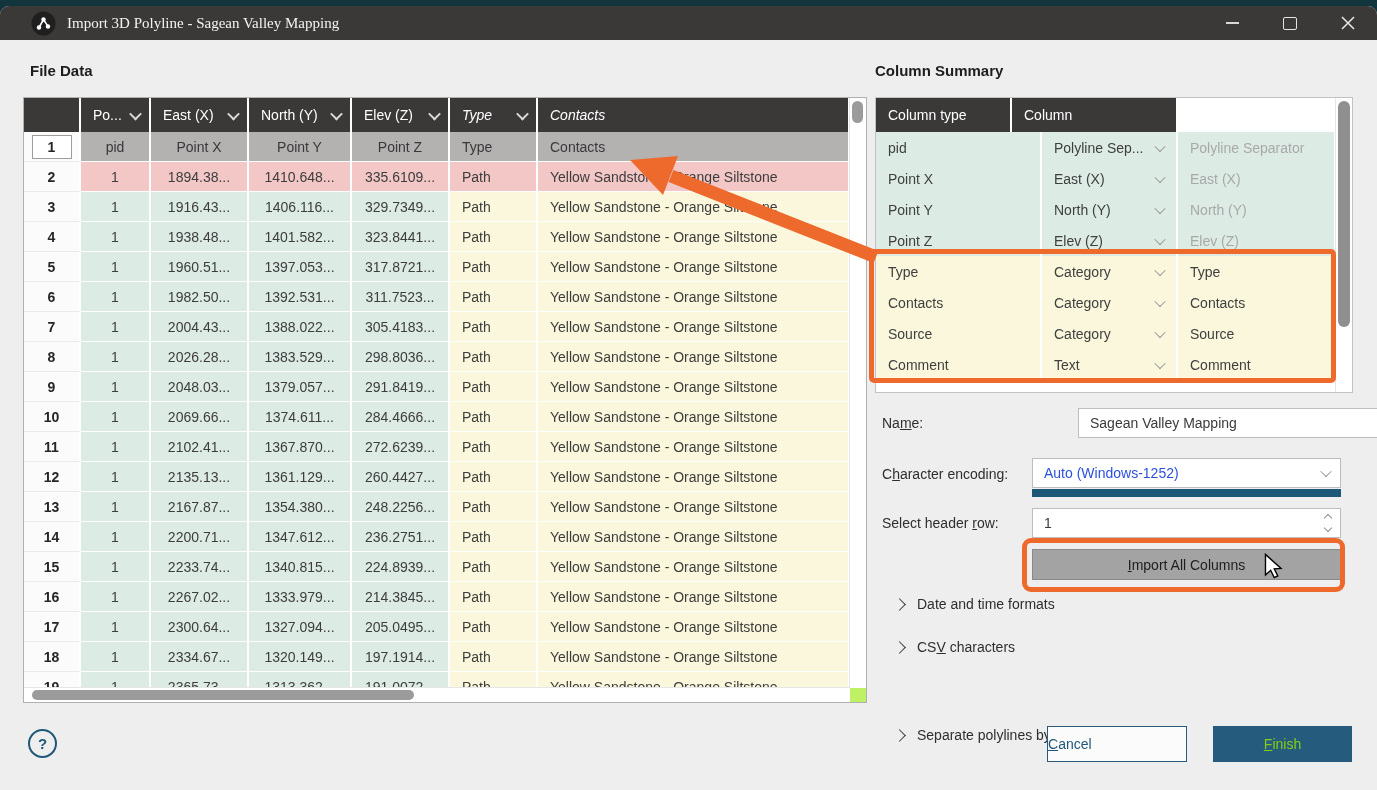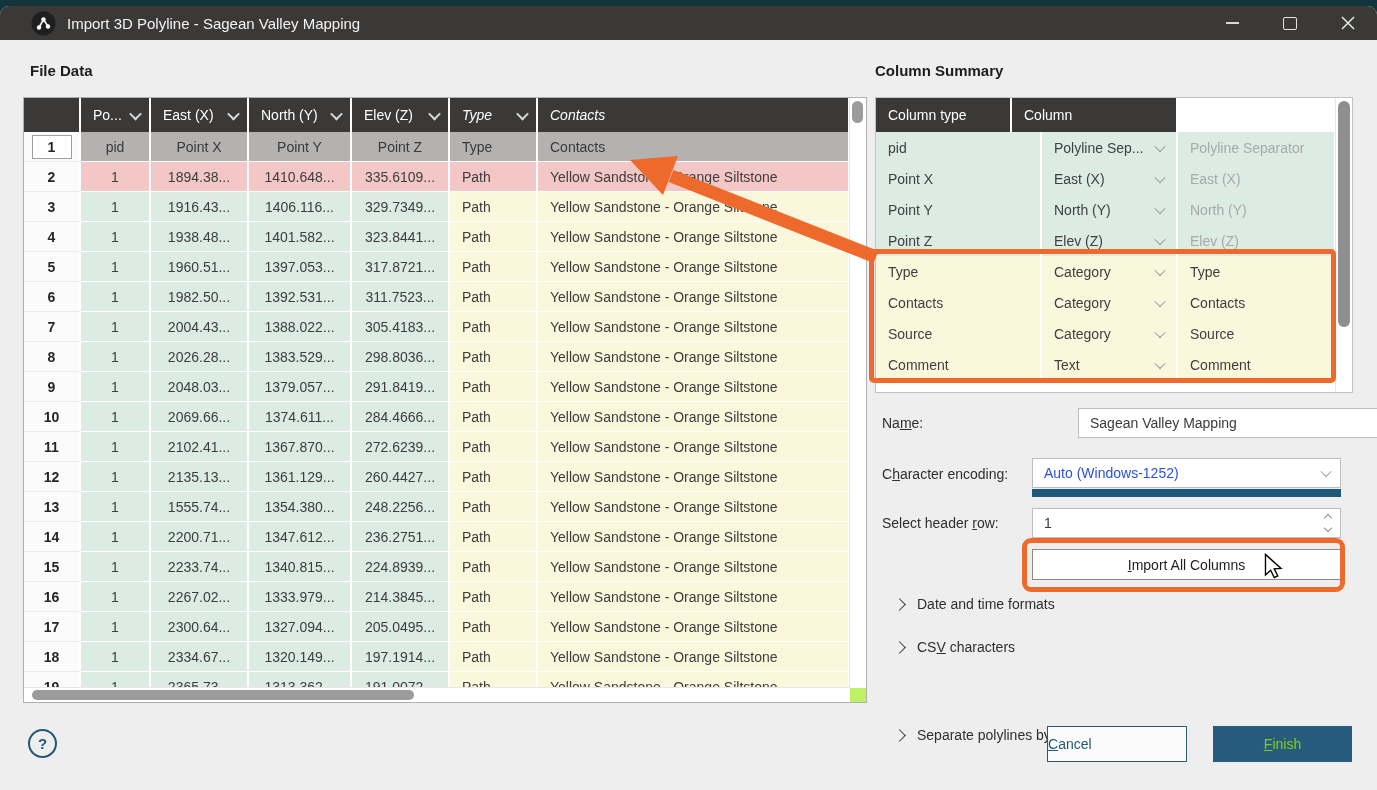--- a/index.html
+++ b/index.html
@@ -5,21 +5,21 @@
   html,body{margin:0;padding:0;}
   body{
     width:1377px;height:790px;position:relative;overflow:hidden;
     background:#12343c;
     font-family:"Liberation Sans","DejaVu Sans",sans-serif;
     -webkit-font-smoothing:antialiased;
   }
   .abs{position:absolute;}
   
   .dialog{left:0;top:6px;width:1377px;height:784px;background:#efeeee;border-radius:9px 9px 0 0;}
-  .titlebar{left:0;top:6px;width:1377px;height:34px;background:#3a3938;border-radius:9px 9px 0 0;display:flex;align-items:center;}
+  .titlebar{left:0;top:6px;width:1377px;height:34px;background:#3a3938;border-radius:9px 9px 0 0;display:flex;align-items:center;font-family:Liberation Serif, serif;}
   .title-icon{margin-left:31px;width:25px;height:25px;flex:0 0 auto;}
   .title-text{margin-left:11px;color:#f4f3f3;font-size:15px;}
   .win-btns{margin-left:auto;display:flex;align-items:center;height:100%;}
   .win-btn{width:58px;height:34px;display:flex;align-items:center;justify-content:center;cursor:default;}
   .glyph-min{width:13px;height:0;border-top:2px solid #d8d8d8;}
   .glyph-max{width:12px;height:11px;border:1.6px solid #e4e4e4;border-radius:2px;}
   
   .sec-label{font-size:15px;font-weight:bold;color:#1d1d1d;}
   
   .fd-table{left:23px;top:97px;width:844px;height:606px;background:#bef264;border:1px solid #b0b0b0;box-sizing:border-box;overflow:hidden;padding-left:24px;}
@@ -77,21 +77,21 @@
   
   .form-label{font-size:14px;color:#2e2e2e;}
   .u{text-decoration:underline;}
   .field{left:1032px;width:309px;height:30px;background:#fff;border:1px solid #bdbdbd;box-sizing:border-box;
     display:flex;align-items:center;font-size:14px;color:#3a3a3a;padding-left:11px;}
   .enc-text{color:#2b50dd;}
   .enc-bar{left:1032px;top:489px;width:309px;height:8px;background:#1e5878;}
   .spin-btns{margin-left:auto;margin-right:9px;display:flex;flex-direction:column;gap:4px;}
   .chev-up-s{width:5px;height:5px;border-left:1.5px solid #8f8f8f;border-top:1.5px solid #8f8f8f;transform:rotate(45deg);}
   .chev-dn-s{width:5px;height:5px;border-right:1.5px solid #8f8f8f;border-bottom:1.5px solid #8f8f8f;transform:rotate(45deg);}
-  .import-btn{left:1032px;top:549px;width:309px;height:31px;background:#ffffff;border:1px solid #8a8a8a;box-sizing:border-box;
+  .import-btn{left:1032px;top:549px;width:309px;height:31px;background:#a3a3a3;border:1px solid #8a8a8a;box-sizing:border-box;
     display:flex;align-items:center;justify-content:center;font-size:14px;color:#1e1e1e;}
   
   .disc-row{display:flex;align-items:center;gap:13px;height:20px;cursor:default;}
   .chev-right{width:8px;height:8px;border-top:1.8px solid #3d3d3d;border-right:1.8px solid #3d3d3d;
     transform:rotate(45deg);flex:0 0 auto;}
   .disc-label{font-size:14px;color:#2e2e2e;}
   
   .help-circle{left:28px;top:729px;width:29px;height:29px;border:2px solid #1f5878;border-radius:50%;box-sizing:border-box;
     display:flex;align-items:center;justify-content:center;color:#1f5878;font-size:15px;font-weight:bold;background:transparent;}
   .btn-cancel{left:1047px;top:726px;width:140px;height:36px;background:#fbfbfb;border:1px solid #2a5a79;box-sizing:border-box;
@@ -271,21 +271,21 @@
         <div class="fd-cell c-data c-coord w-pid ctr">1</div>
         <div class="fd-cell c-data c-coord w-e ctr">2135.13...</div>
         <div class="fd-cell c-data c-coord w-n ctr">1361.129...</div>
         <div class="fd-cell c-data c-coord w-z ctr">260.4427...</div>
         <div class="fd-cell c-data c-text w-t lft">Path</div>
         <div class="fd-cell c-data c-text w-c lft">Yellow Sandstone - Orange Siltstone</div>
       </div>
       <div class="fd-row row-normal">
         <div class="fd-cell num-cell w-num">13</div>
         <div class="fd-cell c-data c-coord w-pid ctr">1</div>
-        <div class="fd-cell c-data c-coord w-e ctr">1555.74...</div>
+        <div class="fd-cell c-data c-coord w-e ctr">2167.87...</div>
         <div class="fd-cell c-data c-coord w-n ctr">1354.380...</div>
         <div class="fd-cell c-data c-coord w-z ctr">248.2256...</div>
         <div class="fd-cell c-data c-text w-t lft">Path</div>
         <div class="fd-cell c-data c-text w-c lft">Yellow Sandstone - Orange Siltstone</div>
       </div>
       <div class="fd-row row-normal">
         <div class="fd-cell num-cell w-num">14</div>
         <div class="fd-cell c-data c-coord w-pid ctr">1</div>
         <div class="fd-cell c-data c-coord w-e ctr">2200.71...</div>
         <div class="fd-cell c-data c-coord w-n ctr">1347.612...</div>

